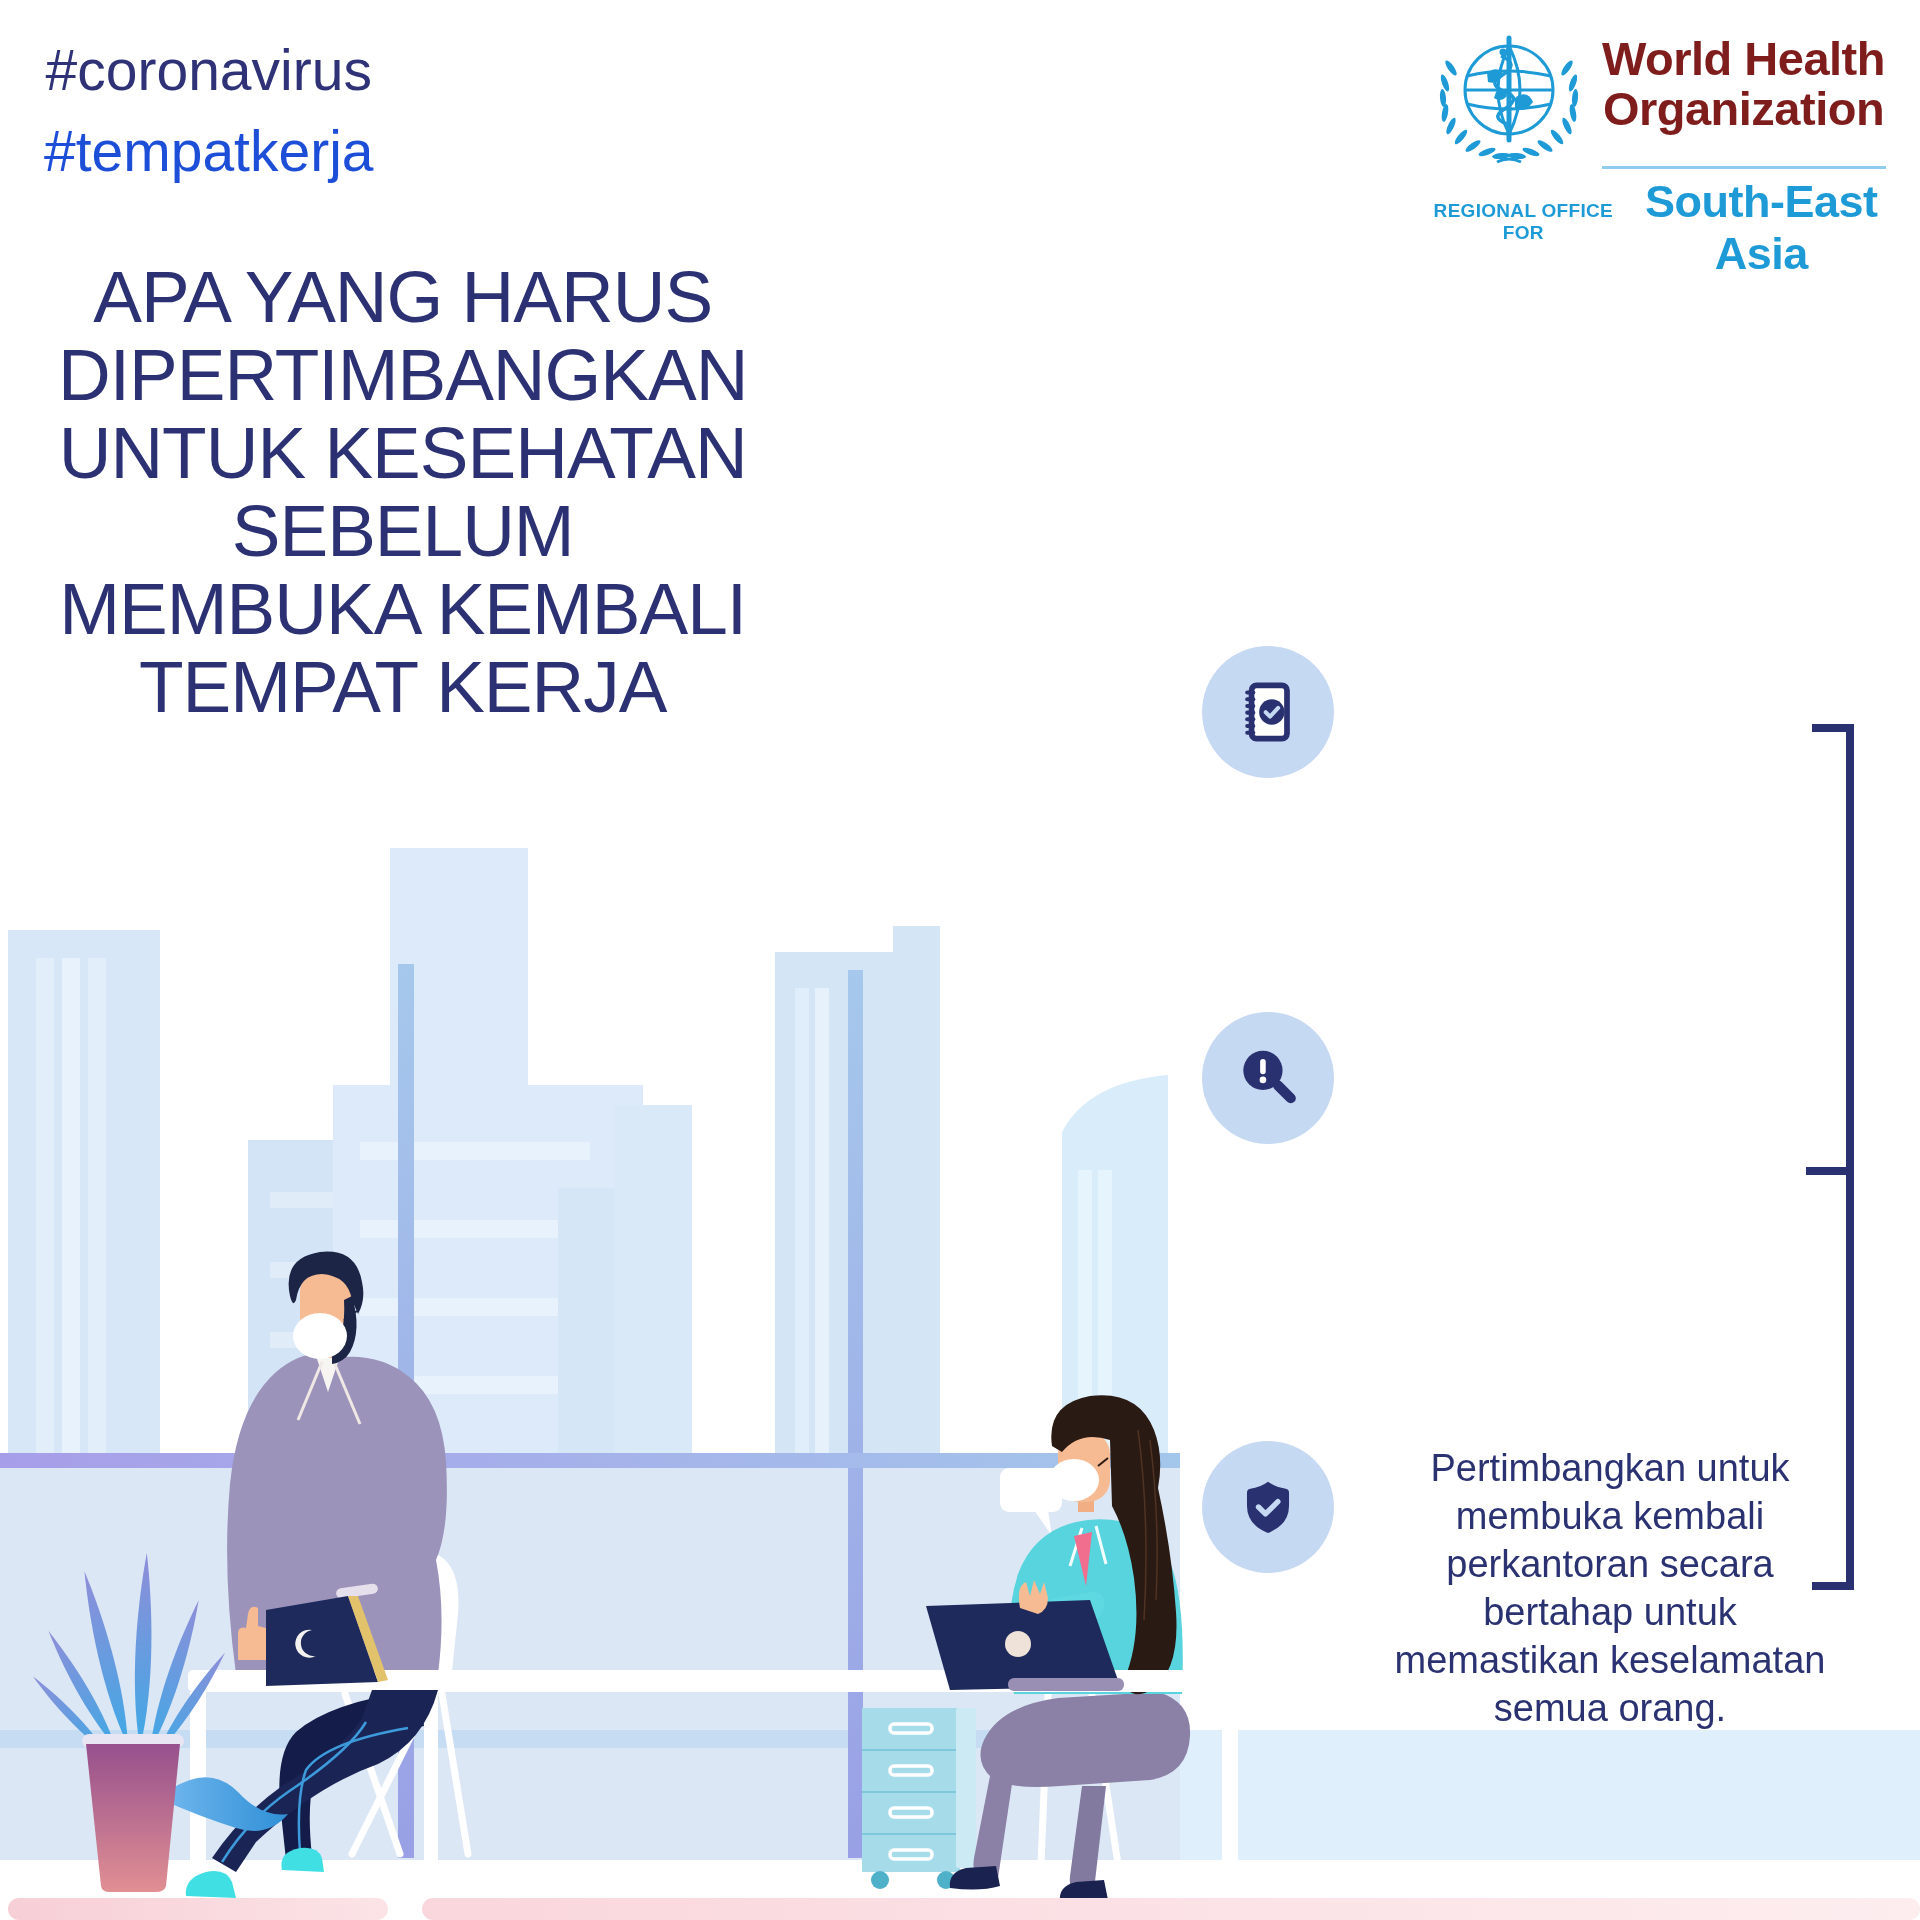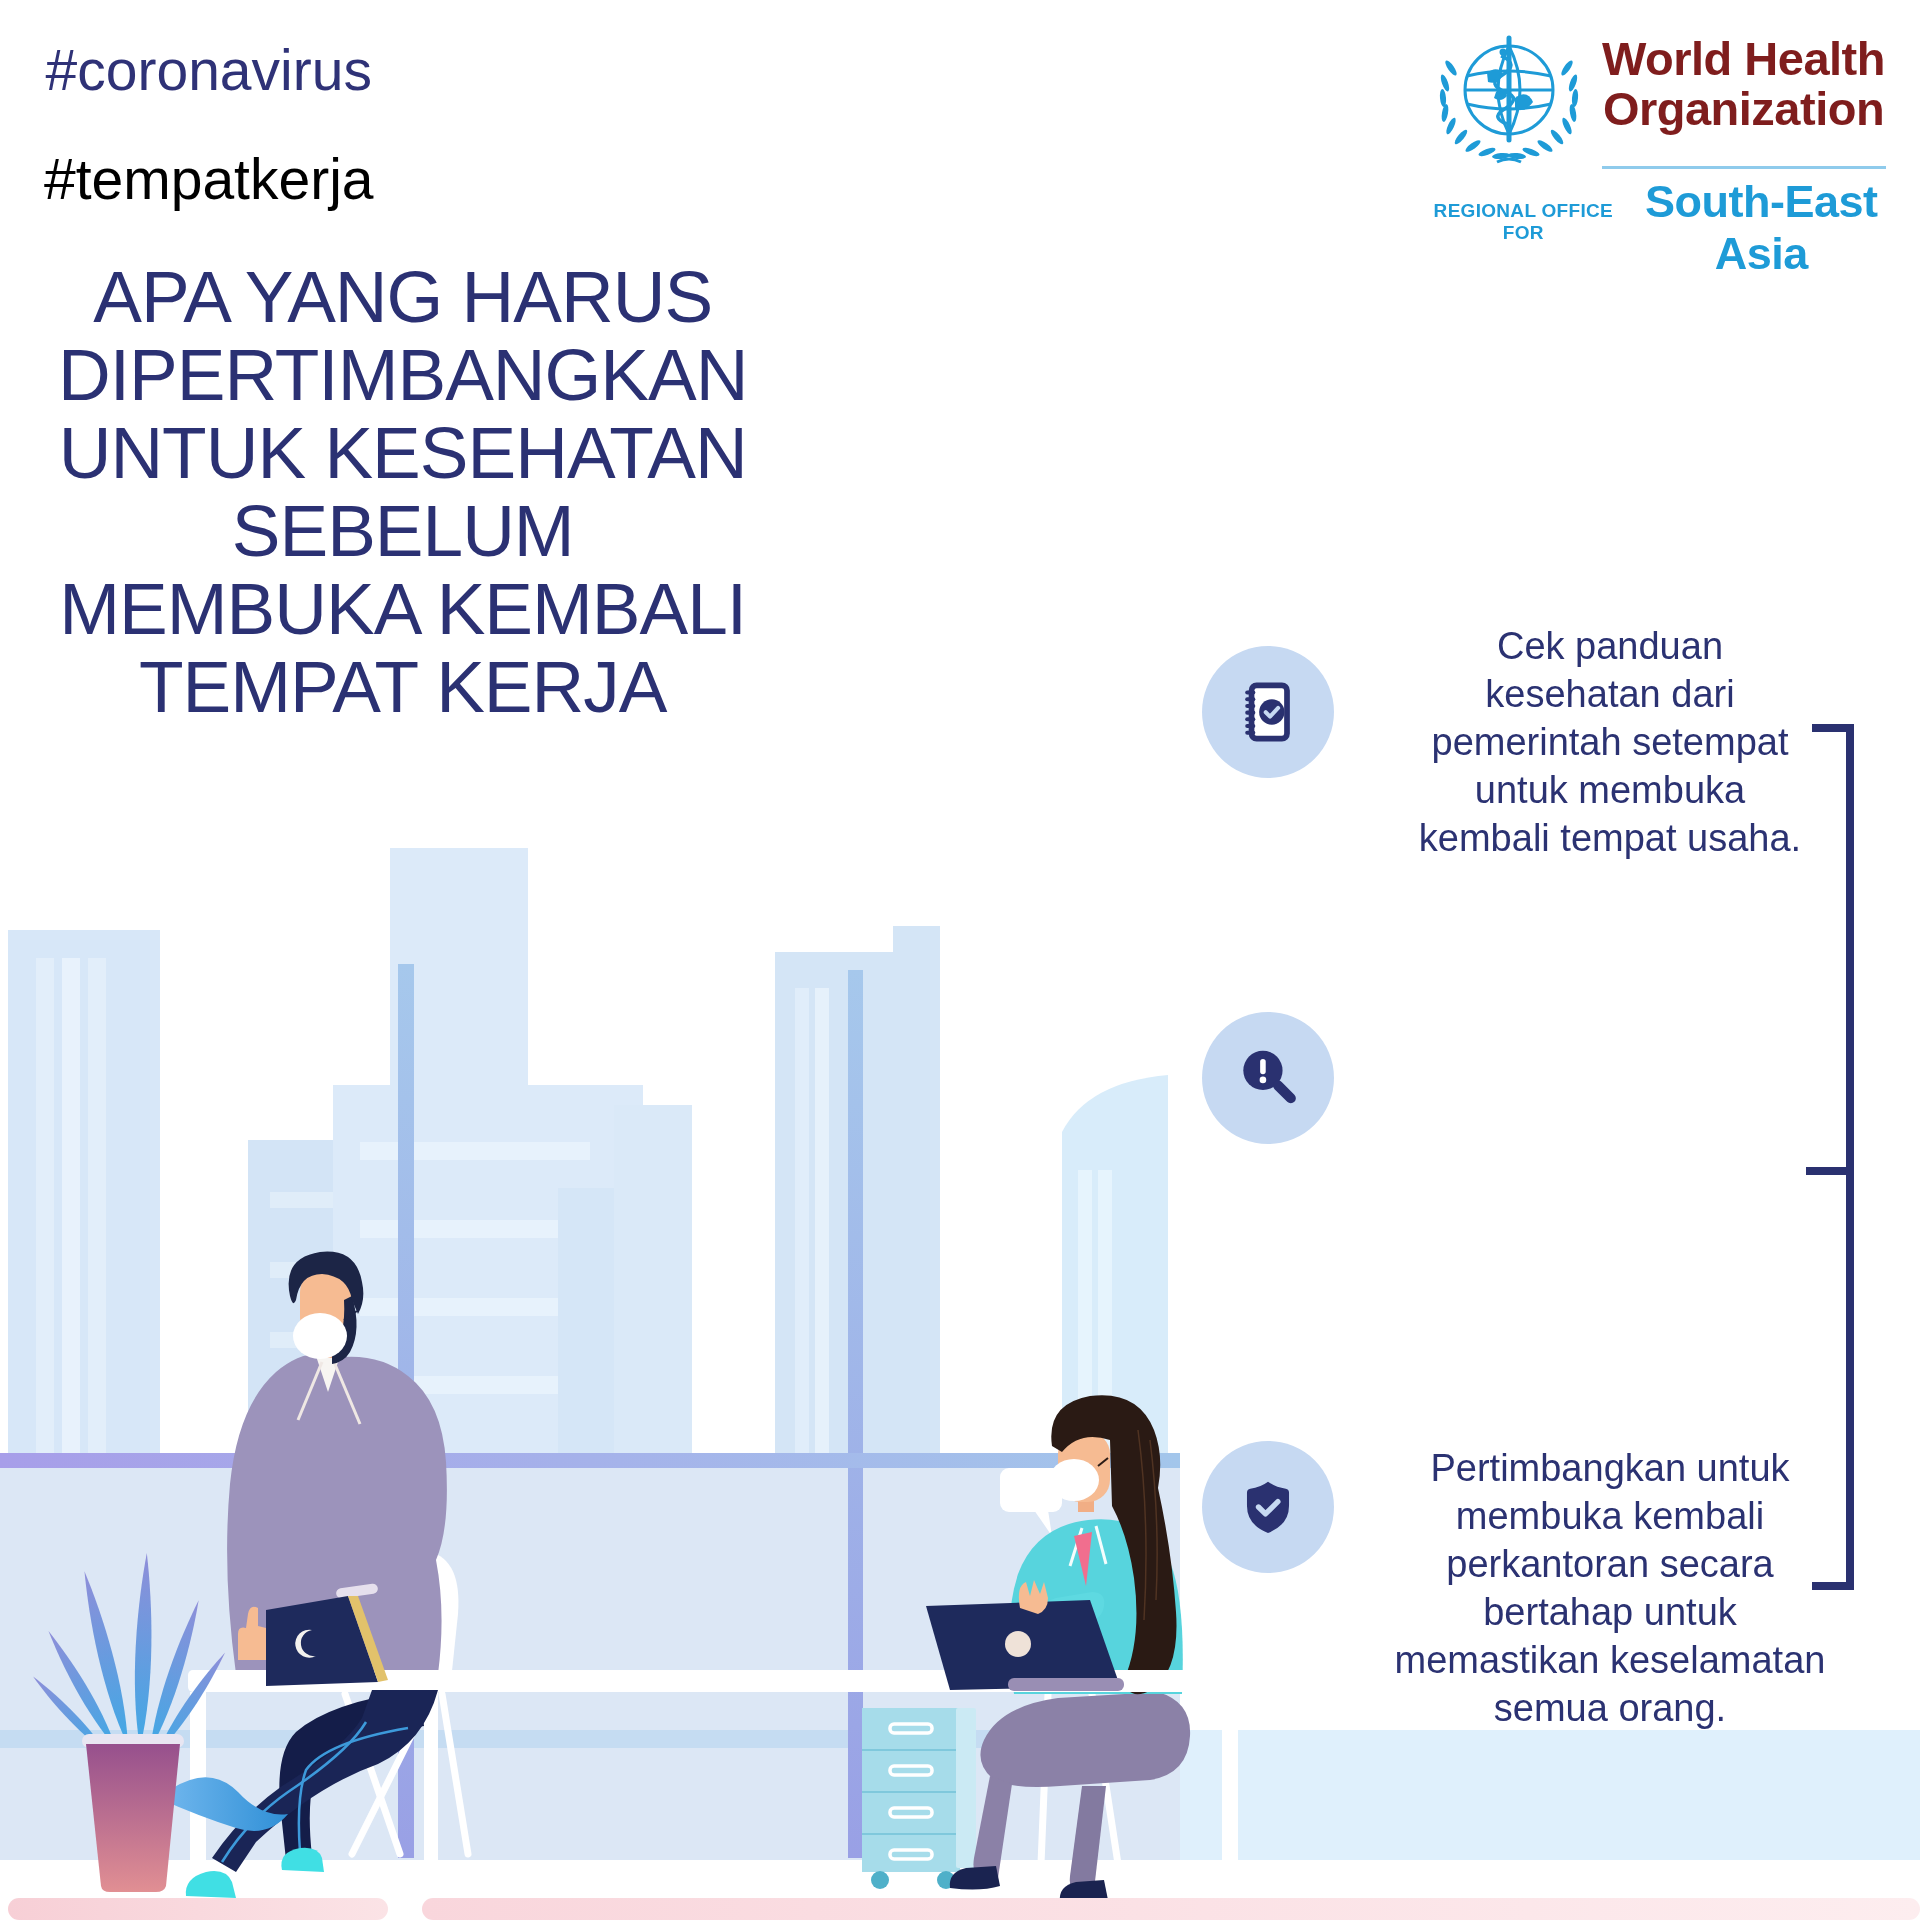--- a/index.html
+++ b/index.html
@@ -2,21 +2,21 @@
 <html><head>
 <meta charset="utf-8">
 <style>
   html,body{margin:0;padding:0;background:#fff;}
   #page{position:relative;width:1920px;height:1920px;background:#ffffff;overflow:hidden;
         font-family:"Liberation Sans","DejaVu Sans",sans-serif;text-align:center;}
   .abs{position:absolute;}
   
   .hashtags{left:44px;top:30px;font-size:57px;line-height:81px;font-weight:400;}
   .tag-dark{color:#2F3277;}
-  .tag-light{color:#000000;margin-top:28px;}
+  .tag-light{color:#1d4ed8;}
   
   .who-name{left:1602px;top:34px;color:#7f1d1d;font-weight:700;font-size:47px;line-height:50px;letter-spacing:-0.5px;}
   .who-sep{left:1602px;top:166px;width:284px;height:3px;background:#8FCBEC;}
   .who-row{left:1430px;top:176px;width:470px;display:flex;align-items:baseline;gap:6px;color:#1E9BD7;}
   .who-regional{font-size:19px;font-weight:700;letter-spacing:0.3px;}
   .who-region{font-size:45px;font-weight:700;letter-spacing:-0.5px;}
   
   .title{left:58px;top:258px;color:#2B3173;font-size:73px;line-height:78px;font-weight:400;letter-spacing:-1px;}
   
   .tip-icon{width:132px;height:132px;border-radius:50%;background:#C6D9F2;left:1202px;
@@ -311,25 +311,20 @@
         <rect x="12" y="23.6" width="8" height="3.2" rx="1.6"></rect>
         <rect x="12" y="28.9" width="8" height="3.2" rx="1.6"></rect>
         <rect x="12" y="34.2" width="8" height="3.2" rx="1.6"></rect>
         <rect x="12" y="39.5" width="8" height="3.2" rx="1.6"></rect>
         <rect x="12" y="44.8" width="8" height="3.2" rx="1.6"></rect>
       </g>
       <circle cx="33" cy="30" r="10" fill="#2A3170"></circle>
       <path d="M28.2,30.2 L31.6,33.6 L38,26.8" fill="none" stroke="#C6D9F2" stroke-width="3.2" stroke-linecap="round" stroke-linejoin="round"></path>
     </svg>
   </div>
-  <div class="abs tip-text" style="top:622px">Cek panduan
-kesehatan dari
-pemerintah setempat
-untuk membuka
-kembali tempat usaha.</div>
 
   <div class="abs tip-icon" style="top:1012px">
     <svg width="76" height="76" viewBox="0 0 60 60">
       <circle cx="26" cy="24" r="15.5" fill="#2A3170"></circle>
       <rect x="23.8" y="15" width="4.4" height="12" rx="2.2" fill="#FFFFFF"></rect>
       <circle cx="26" cy="31.5" r="2.6" fill="#FFFFFF"></circle>
       <line x1="38" y1="36" x2="48" y2="46" stroke="#2A3170" stroke-width="8" stroke-linecap="round"></line>
     </svg>
   </div>
 

